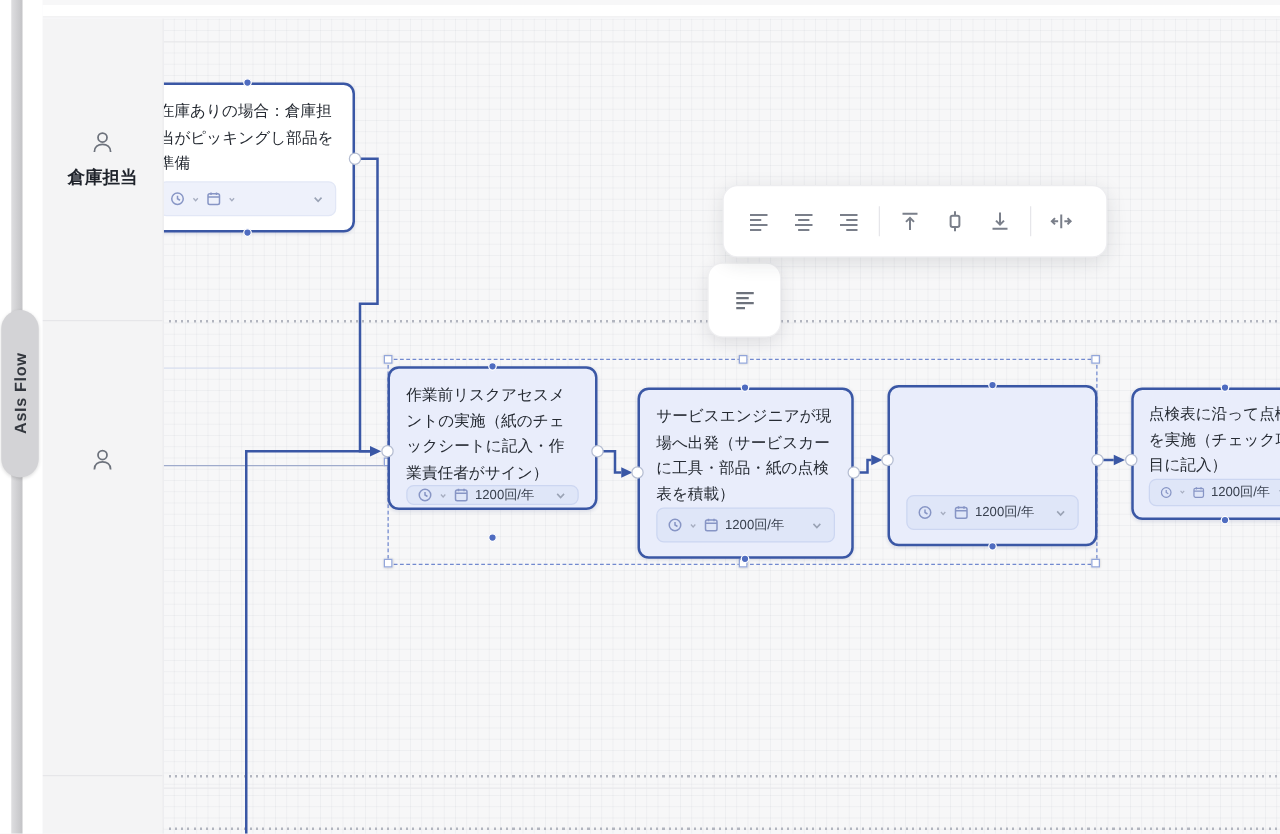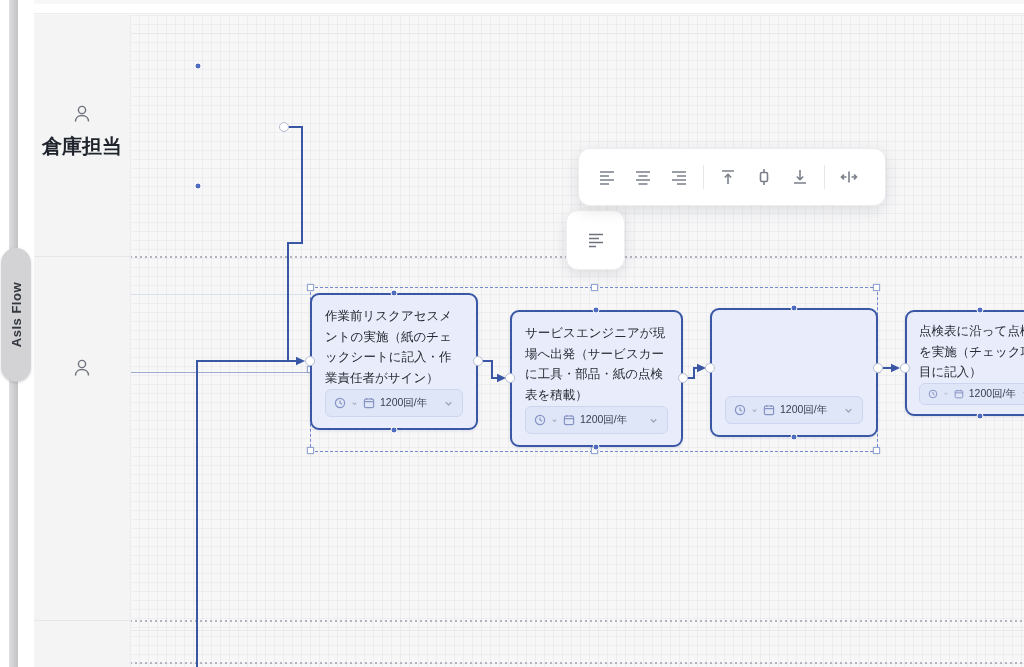--- a/index.html
+++ b/index.html
@@ -38,21 +38,21 @@
     box-sizing:border-box;box-shadow:0 0 2px rgba(0,0,0,0.2);}
 
   svg.layer{position:absolute;left:0;top:0;z-index:5;pointer-events:none;}
   svg.layer-top{position:absolute;left:0;top:0;z-index:8;pointer-events:none;}
 
   
   .lanecol{position:absolute;left:34px;top:15px;width:96px;height:652px;background:#f4f4f5;
     border-right:1px solid #ececee;z-index:10;}
   .lane-header{position:absolute;left:0;width:96px;display:flex;flex-direction:column;
     align-items:center;gap:6px;}
-  .lane-label{font-size:20px;font-weight:bold;color:#1f232b;text-align:center;
+  .lane-label{font-size:14px;font-weight:bold;color:#1f232b;text-align:center;
     line-height:1.5;white-space:pre-line;}
   .lanesep{position:absolute;left:0;width:96px;height:1px;background:#e6e6e9;}
 
   
   .topstrip{position:absolute;left:34px;top:4px;width:990px;height:9px;background:#ffffff;
     border-bottom:1px solid #eeeef0;z-index:11;}
   .leftrail{position:absolute;left:0;top:0;width:34px;height:667px;background:#ffffff;z-index:12;}
   .railbar{position:absolute;left:9px;top:0;width:9px;height:667px;
     background:linear-gradient(to right,#dedee0,#c3c3c6);}
   .flowtab{position:absolute;left:1px;top:248px;width:30px;height:134px;background:#d3d3d6;
@@ -107,22 +107,46 @@
     <div class="selhandle" style="left:-4px;top:-4px;"></div>
     <div class="selhandle" style="left:280px;top:-4px;"></div>
     <div class="selhandle" style="left:562px;top:-4px;"></div>
     <div class="selhandle" style="left:-4px;top:78px;"></div>
     <div class="selhandle" style="left:562px;top:78px;"></div>
     <div class="selhandle" style="left:-4px;top:159px;"></div>
     <div class="selhandle" style="left:280px;top:159px;"></div>
     <div class="selhandle" style="left:562px;top:159px;"></div>
   </div>
 
-
-  <div class="node selected" style="left:310px;top:293px;width:168px;height:137px;">
+  <div class="node plain" style="left:112px;top:66px;width:172px;height:120px;">
+    <div class="node-text">在庫ありの場合：倉庫担当がピッキングし部品を準備</div>
+    <div class="pill plain">
+      <svg width="12" height="12" viewBox="0 0 12 12">
+          <circle cx="6" cy="6" r="4.6" fill="none" stroke="#8795c5" stroke-width="1.2"></circle>
+          <path d="M6 3.6 V6 L8 7.2" fill="none" stroke="#8795c5" stroke-width="1.2"></path>
+        </svg>
+      <svg width="7" height="7" viewBox="0 0 8 8">
+          <path d="M2 3 L4 5.2 L6 3" fill="none" stroke="#a6adc0" stroke-width="1.2"></path>
+        </svg>
+      <svg width="12" height="12" viewBox="0 0 12 12">
+          <rect x="1.4" y="2" width="9.2" height="8.6" rx="1.4" fill="none" stroke="#8795c5" stroke-width="1.2"></rect>
+          <path d="M1.4 4.6 H10.6 M3.8 1 V3 M8.2 1 V3" stroke="#8795c5" stroke-width="1.2" fill="none"></path>
+        </svg>
+      <svg width="7" height="7" viewBox="0 0 8 8">
+          <path d="M2 3 L4 5.2 L6 3" fill="none" stroke="#a6adc0" stroke-width="1.2"></path>
+        </svg>
+      <span class="chev">
+          <svg width="11" height="11" viewBox="0 0 12 12">
+            <path d="M3 4.5 L6 7.7 L9 4.5" fill="none" stroke="#9aa3b5" stroke-width="1.4"></path>
+          </svg>
+        </span>
+    </div>
+  </div>
+
+  <div class="node selected" style="left:310px;top:293px;width:168px;height:115px;">
     <div class="node-text">作業前リスクアセスメントの実施（紙のチェックシートに記入・作業責任者がサイン）</div>
     <div class="pill sel">
       <svg width="12" height="12" viewBox="0 0 12 12">
           <circle cx="6" cy="6" r="4.6" fill="none" stroke="#8795c5" stroke-width="1.2"></circle>
           <path d="M6 3.6 V6 L8 7.2" fill="none" stroke="#8795c5" stroke-width="1.2"></path>
         </svg>
       <svg width="7" height="7" viewBox="0 0 8 8">
           <path d="M2 3 L4 5.2 L6 3" fill="none" stroke="#a6adc0" stroke-width="1.2"></path>
         </svg>
       <svg width="12" height="12" viewBox="0 0 12 12">

